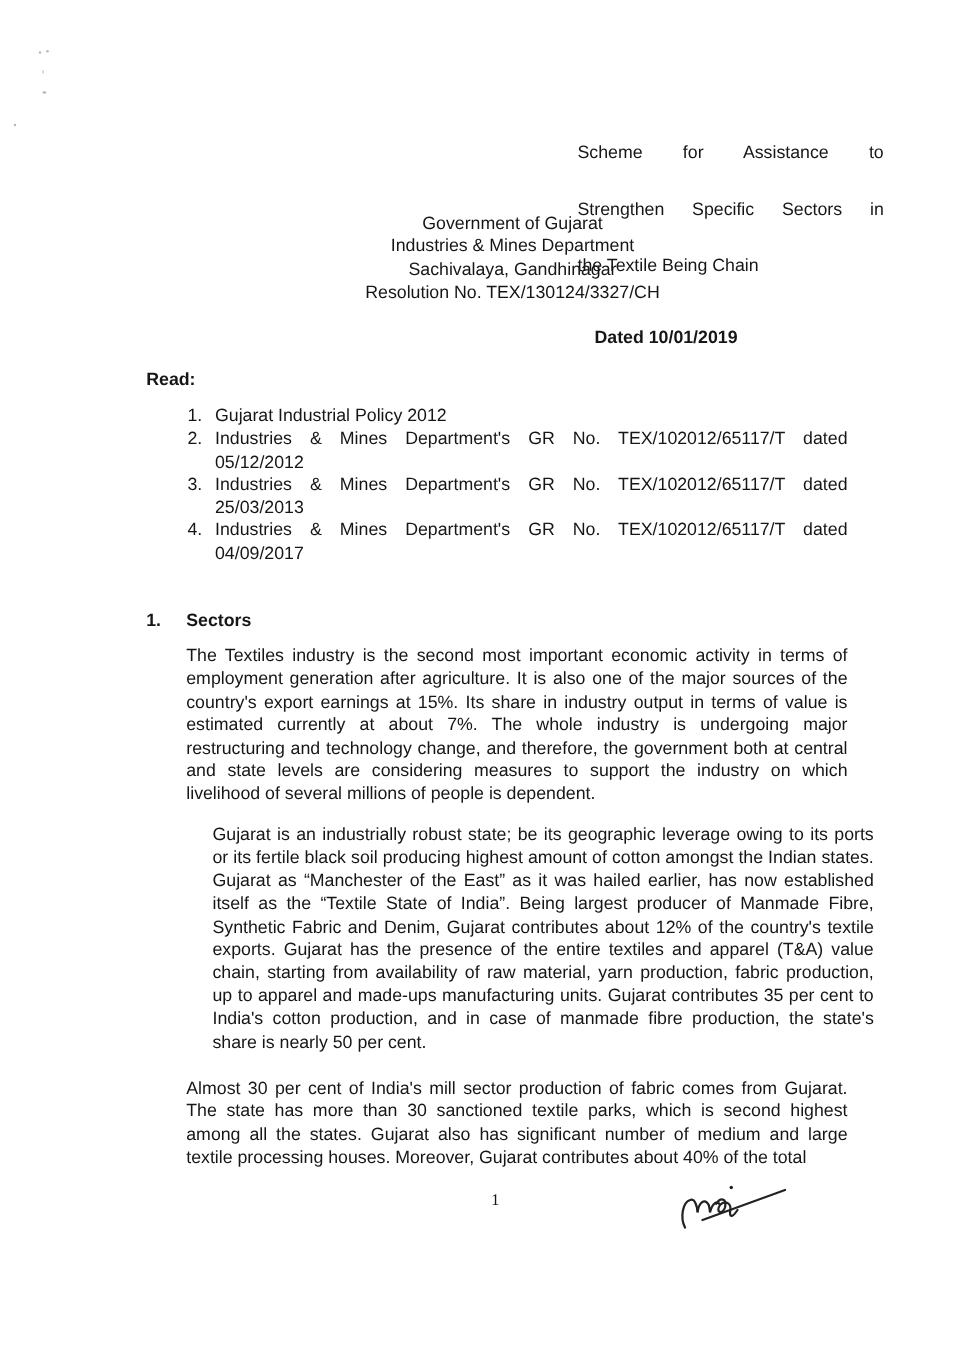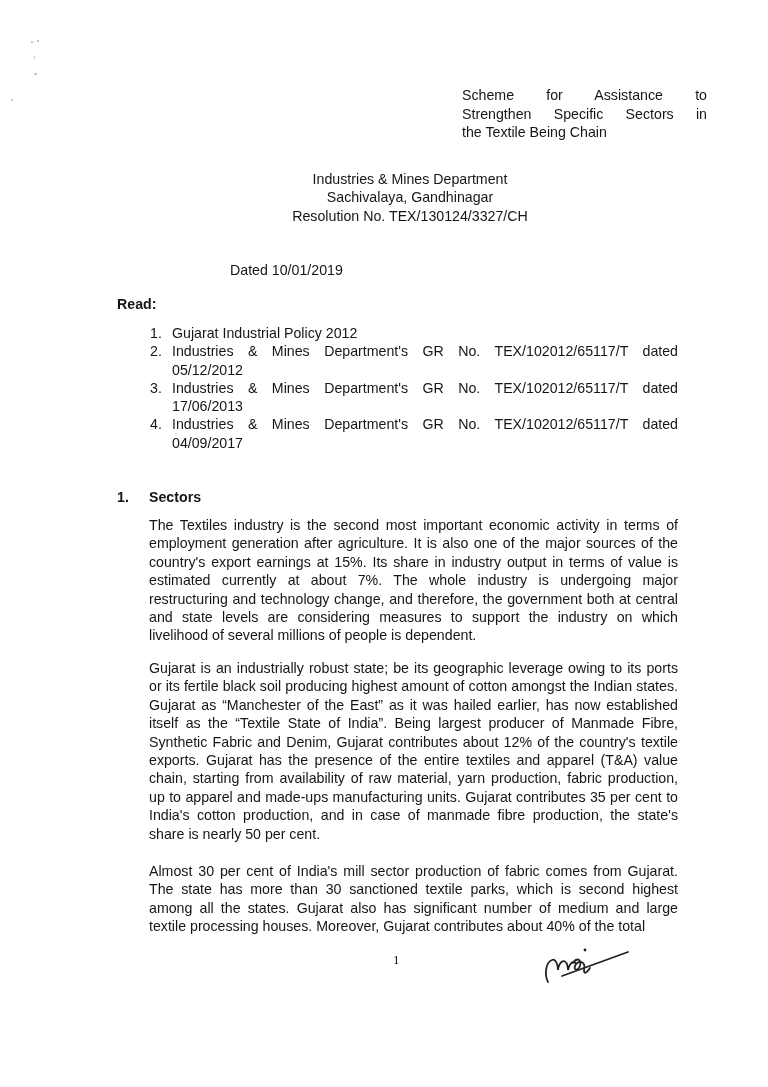--- a/index.html
+++ b/index.html
@@ -7,44 +7,44 @@
       width: 768px; height: 1087px; position: relative; overflow: hidden;
       font-family: "Liberation Sans", sans-serif; color: #161616;
       font-size: 14.2px;
     }
     .specks { position: absolute; left: 0; top: 0; width: 60px; height: 110px; }
     .speck { position: absolute; background: #b8b8b8; border-radius: 50%; }
     .scheme-title {
       position: absolute; left: 462px; top: 86px; width: 245px;
       line-height: 18.5px; text-align: justify; text-align-last: left;
     }
-    .scheme-title .ln { display: block; text-align: justify; text-align-last: justify; }
+    .scheme-title .ln { display: block; text-align: justify; text-align-last: justify; margin-top: 27px; }
     .scheme-title .ln.last { text-align-last: left; }
     .header-block {
       position: absolute; left: 230px; top: 170px; width: 360px;
       text-align: center; line-height: 18.3px;
     }
     .dated {
       position: absolute; left: 230px; top: 262px; width: 360px;
-      text-align: left; font-weight: normal;
+      text-align: right; font-weight: bold;
     }
     .read-heading { position: absolute; left: 117px; top: 296px; font-weight: bold; text-align: right; }
     .read-list { position: absolute; left: 150px; top: 324px; width: 528px; margin: 0; padding: 0; list-style: none; }
     .read-list li { position: relative; padding-left: 22px; line-height: 18.3px; margin-bottom: 0; }
     .read-list .num { position: absolute; left: 0; top: 0; }
     .read-list .line1 { display: block; text-align: justify; text-align-last: justify; }
     .read-list .line2 { display: block; }
     .section-heading { position: absolute; left: 117px; top: 489px; font-weight: bold; }
     .section-heading .num { display: inline-block; width: 32px; }
     .para {
       position: absolute; left: 149px; width: 529px; margin: 0;
       line-height: 18.4px; text-align: justify;
     }
     .p1 { top: 516px; }
-    .p2 { top: 659px; }
+    .p2 { top: 659px; margin-left: 21px; }
     .p3 { top: 862px; }
     .page-number {
       position: absolute; left: 393px; top: 952px;
       font-family: "Liberation Serif", serif; font-size: 13px;
     }
     .signature { position: absolute; left: 540px; top: 940px; width: 90px; height: 50px; }
   </style>
 </head>
 <body>
 
@@ -56,20 +56,21 @@
   <span class="speck" style="left:11px;top:99px;width:2px;height:2px;"></span>
 </div>
 
 <div class="scheme-title">
   <span class="ln">Scheme for Assistance to</span>
   <span class="ln">Strengthen Specific Sectors in</span>
   <span class="ln last">the Textile Being Chain</span>
 </div>
 
 <div class="header-block">
+  <div>Government of Gujarat</div>
   <div>Industries &amp; Mines Department</div>
   <div>Sachivalaya, Gandhinagar</div>
   <div>Resolution No. TEX/130124/3327/CH</div>
 </div>
 
 <div class="dated">Dated 10/01/2019</div>
 
 <div class="read-heading">Read:</div>
 
 <ol class="read-list">
@@ -78,21 +79,21 @@
     <span class="line2">Gujarat Industrial Policy 2012</span>
   </li>
   <li>
     <span class="num">2.</span>
     <span class="line1">Industries &amp; Mines Department's GR No. TEX/102012/65117/T dated</span>
     <span class="line2">05/12/2012</span>
   </li>
   <li>
     <span class="num">3.</span>
     <span class="line1">Industries &amp; Mines Department's GR No. TEX/102012/65117/T dated</span>
-    <span class="line2">17/06/2013</span>
+    <span class="line2">25/03/2013</span>
   </li>
   <li>
     <span class="num">4.</span>
     <span class="line1">Industries &amp; Mines Department's GR No. TEX/102012/65117/T dated</span>
     <span class="line2">04/09/2017</span>
   </li>
 </ol>
 
 <div class="section-heading">
   <span class="num">1.</span><span>Sectors</span>

